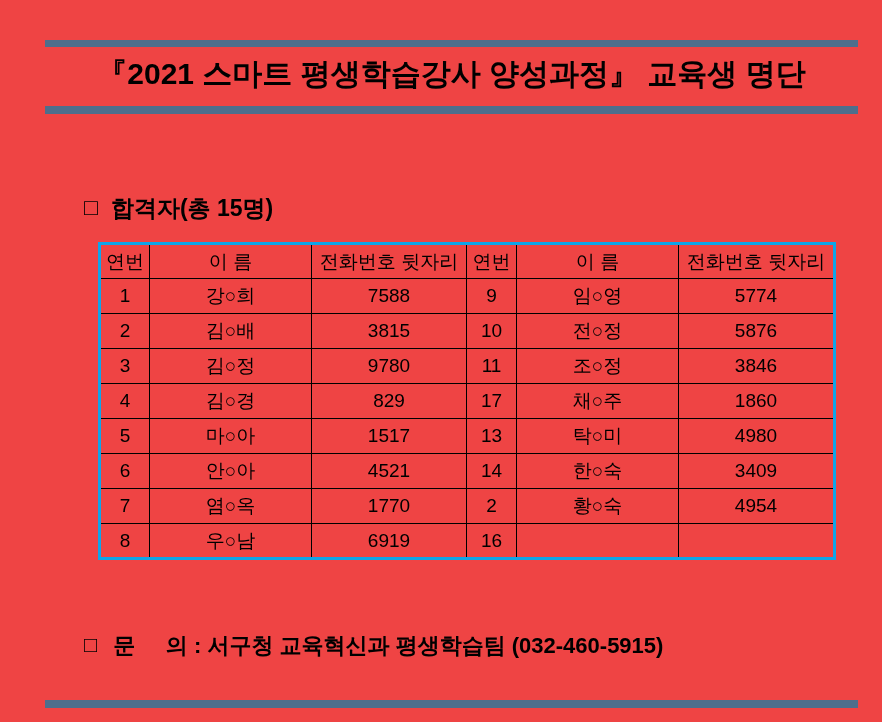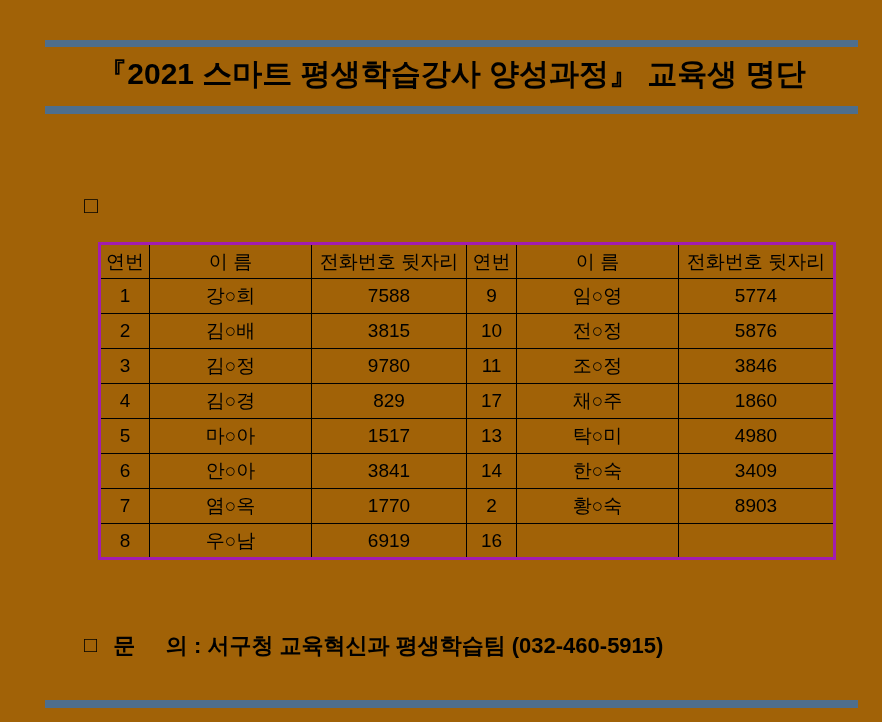--- a/index.html
+++ b/index.html
@@ -1,21 +1,21 @@
 <!DOCTYPE html>
 <html style="--rule-color: #4e6e8c; --table-border: #000000;"><head>
 <meta charset="utf-8">
 <style>
   * { margin: 0; padding: 0; box-sizing: border-box; }
   html, body { background: #ffffff; }
   .page {
     position: relative;
     width: 882px;
     height: 722px;
-    background: #a16207;
+    background: #ef4444;
     color: #000000;
     font-family: "Liberation Sans", "DejaVu Sans", sans-serif;
     overflow: hidden;
   }
   .bar {
     position: absolute;
     left: 45px;
     width: 813px;
     height: 8px;
     background: var(--rule-color, #4e6e8c);
@@ -55,21 +55,21 @@
   }
   .bullet { font-weight: 400; transform: translateY(-1px); }
   .heading-text, .note-text { white-space: pre; }
   table.roster {
     position: absolute;
     top: 242px;
     left: 98px;
     width: 735px;
     table-layout: fixed;
     border-collapse: collapse;
-    border: 3px solid #a21caf;
+    border: 3px solid #0ea5e9;
     font-size: 19px;
   }
   table.roster th, table.roster td {
     border: 1.5px solid var(--table-border, #000);
     height: 35px;
     text-align: center;
     vertical-align: middle;
     font-weight: 400;
     padding: 0;
     overflow: hidden;
@@ -82,20 +82,21 @@
 <div class="page">
 
   <div class="bar bar-top"></div>
 
   <h1 class="title">『2021 스마트 평생학습강사 양성과정』 교육생 명단</h1>
 
   <div class="bar bar-mid"></div>
 
   <div class="section-heading">
     <span class="bullet">□</span>
+    <span class="heading-text">합격자(총 15명)</span>
   </div>
 
   <table class="roster">
     <colgroup>
         <col style="width: 50px;">
         <col style="width: 162px;">
         <col style="width: 155px;">
         <col style="width: 50px;">
         <col style="width: 162px;">
         <col style="width: 156px;">
@@ -147,32 +148,32 @@
           <td>5</td>
           <td>마○아</td>
           <td>1517</td>
           <td>13</td>
           <td>탁○미</td>
           <td>4980</td>
         </tr>
         <tr>
           <td>6</td>
           <td>안○아</td>
-          <td>3841</td>
+          <td>4521</td>
           <td>14</td>
           <td>한○숙</td>
           <td>3409</td>
         </tr>
         <tr>
           <td>7</td>
           <td>염○옥</td>
           <td>1770</td>
           <td>2</td>
           <td>황○숙</td>
-          <td>8903</td>
+          <td>4954</td>
         </tr>
         <tr>
           <td>8</td>
           <td>우○남</td>
           <td>6919</td>
           <td>16</td>
           <td></td>
           <td></td>
         </tr>
       </tbody>

